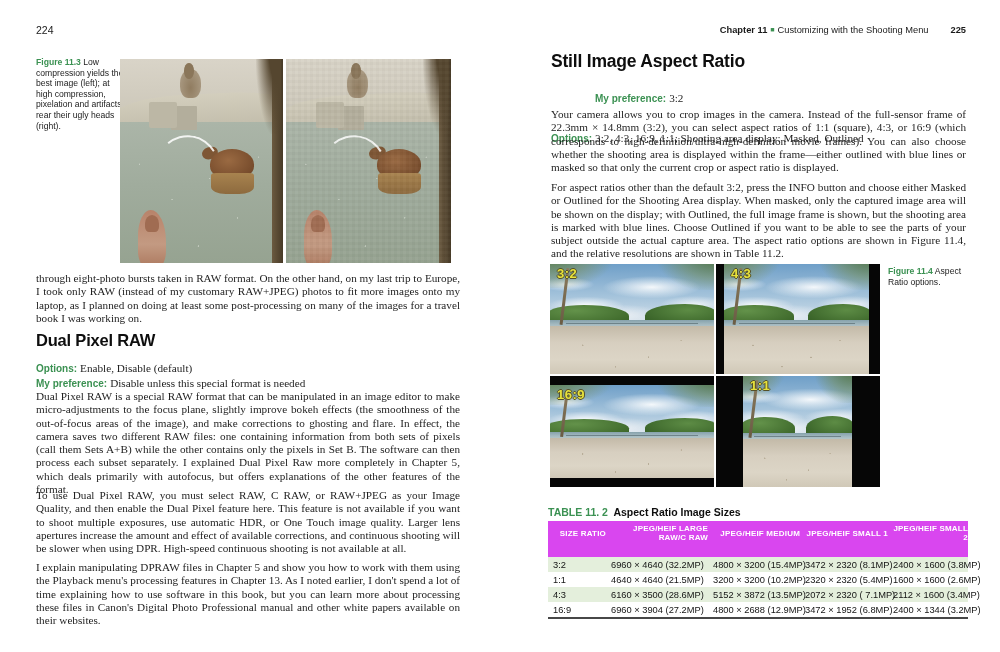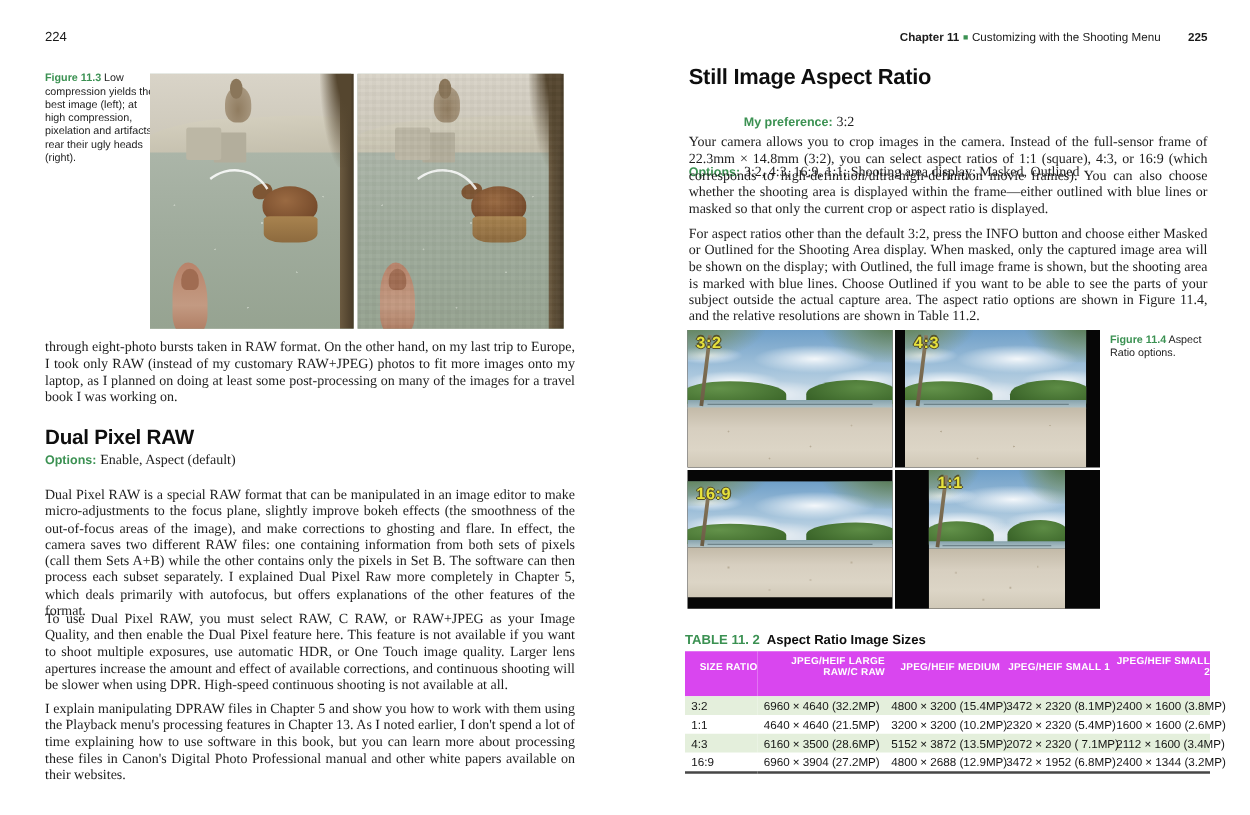--- a/index.html
+++ b/index.html
@@ -134,25 +134,29 @@
       <div class="turtle-base"></div>
       <div class="spray"></div>
       <div class="fish"></div>
       <div class="trunk"></div>
       <div class="noise"></div>
     </div>
   </div>
 
   <p class="abs body-text" style="left:36px; top:272px; width:424px;">through eight-photo bursts taken in RAW format. On the other hand, on my last trip to Europe, I took only RAW (instead of my customary RAW+JPEG) photos to fit more images onto my laptop, as I planned on doing at least some post-processing on many of the images for a travel book I was working on.</p>
 
-  <h2 class="abs sec-head" style="left:36px; top:341px; font-size:16.5px;">Dual Pixel RAW</h2>
+  <h2 class="abs sec-head" style="left:36px; top:331px; font-size:16.5px;">Dual Pixel RAW</h2>
 
   <div class="abs opt-line" style="left:36px; top:361px;">
     <span class="opt-label">Options:</span>
-    <span class="opt-value">Enable, Aspect (default)</span>
+    <span class="opt-value">Enable, Disable (default)</span>
+  </div>
+  <div class="abs opt-line" style="left:36px; top:376px;">
+    <span class="opt-label">My preference:</span>
+    <span class="opt-value">Disable unless this special format is needed</span>
   </div>
 
   <p class="abs body-text" style="left:36px; top:390px; width:424px;">Dual Pixel RAW is a special RAW format that can be manipulated in an image editor to make micro-adjustments to the focus plane, slightly improve bokeh effects (the smoothness of the out-of-focus areas of the image), and make corrections to ghosting and flare. In effect, the camera saves two different RAW files: one containing information from both sets of pixels (call them Sets A+B) while the other contains only the pixels in Set B. The software can then process each subset separately. I explained Dual Pixel Raw more completely in Chapter 5, which deals primarily with autofocus, but offers explanations of the other features of the format.</p>
   <p class="abs body-text" style="left:36px; top:489px; width:424px;">To use Dual Pixel RAW, you must select RAW, C RAW, or RAW+JPEG as your Image Quality, and then enable the Dual Pixel feature here. This feature is not available if you want to shoot multiple exposures, use automatic HDR, or One Touch image quality. Larger lens apertures increase the amount and effect of available corrections, and continuous shooting will be slower when using DPR. High-speed continuous shooting is not available at all.</p>
   <p class="abs body-text" style="left:36px; top:561px; width:424px;">I explain manipulating DPRAW files in Chapter 5 and show you how to work with them using the Playback menu's processing features in Chapter 13. As I noted earlier, I don't spend a lot of time explaining how to use software in this book, but you can learn more about processing these files in Canon's Digital Photo Professional manual and other white papers available on their websites.</p>
 
   <div class="abs" id="rp-header">
     <span class="chap">Chapter 11</span><span class="sep">■</span><span>Customizing with the Shooting Menu</span><span class="pnum">225</span>
   </div>
 

